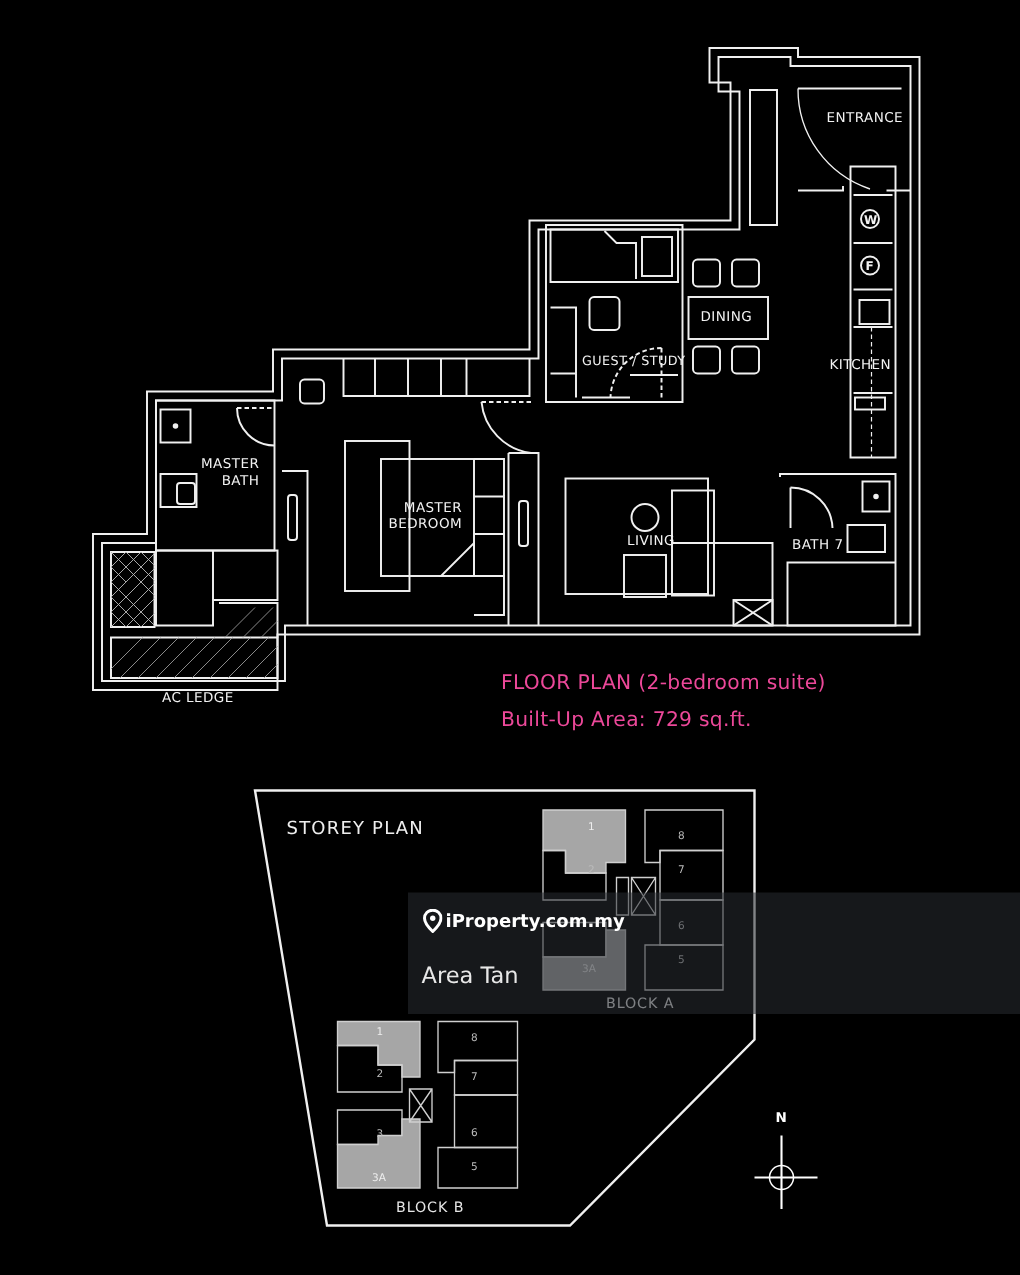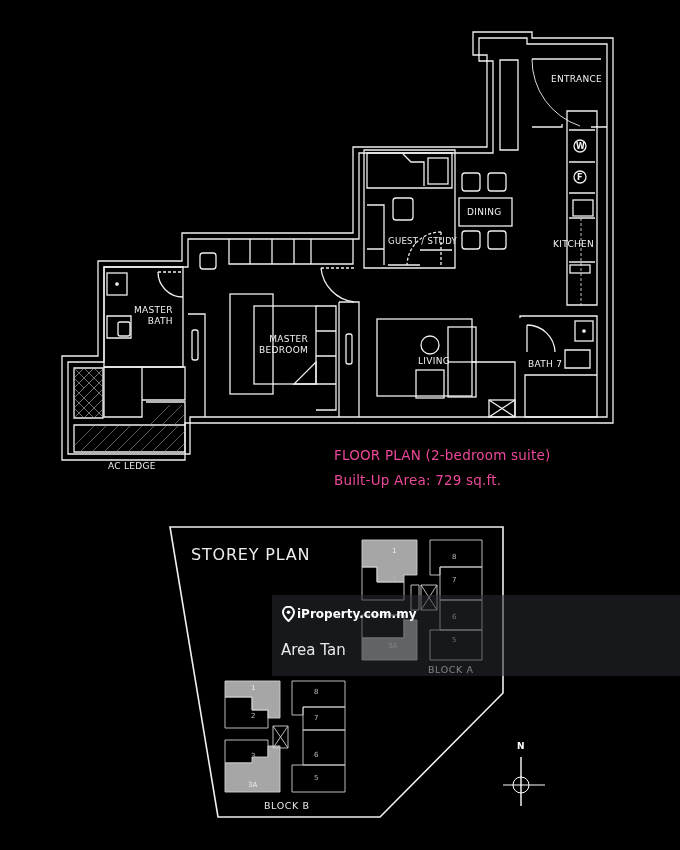--- a/index.html
+++ b/index.html
@@ -1,20 +1,20 @@
 <!DOCTYPE html>
 <html><head>
 <meta charset="utf-8">
 <style>
   html,body{margin:0;padding:0;background:#000;}
   body{width:680px;height:850px;position:relative;overflow:hidden;font-family:"DejaVu Sans","Liberation Sans",sans-serif;color:#fff;}
   svg{position:absolute;left:0;top:0;}
   .lbl{position:absolute;font-size:9px;letter-spacing:0.3px;color:#f2f2f2;text-align:right;line-height:11px;white-space:nowrap;}
   .caption{position:absolute;left:334px;font-size:13.5px;color:#ec4899;letter-spacing:0.2px;white-space:nowrap;}
-  .storey-title{position:absolute;left:191px;top:545px;font-size:16px;letter-spacing:0.8px;color:#eee;}
+  .storey-title{position:absolute;left:191px;top:545px;font-size:12px;letter-spacing:0.8px;color:#eee;}
   .block-label{position:absolute;font-size:9.5px;letter-spacing:0.6px;color:#e6e6e6;}
   .unit{position:absolute;font-size:7px;color:#bbb;}
   .wm{position:absolute;left:272px;top:595px;width:408px;height:81px;background:rgba(40,44,50,0.55);}
   .wm-brand{position:absolute;left:282px;top:606px;font-size:12px;font-weight:bold;color:#fff;display:flex;align-items:center;gap:2px;}
   .wm-agent{position:absolute;left:281px;top:641px;font-size:15px;color:#e8e8e8;}
   .north{position:absolute;left:517px;top:741px;font-size:9px;font-weight:bold;color:#fff;}
 </style>
 </head>
 <body>
 
@@ -168,21 +168,21 @@
 
 <div class="storey-title">STOREY PLAN</div>
 
 <div class="unit" style="left:392px;top:547px;color:#eee;">1</div>
 <div class="unit" style="left:392px;top:576px;">2</div>
 <div class="unit" style="left:388px;top:642px;color:#eee;">3A</div>
 <div class="unit" style="left:452px;top:636px;">5</div>
 <div class="unit" style="left:452px;top:613px;">6</div>
 <div class="unit" style="left:452px;top:576px;">7</div>
 <div class="unit" style="left:452px;top:553px;">8</div>
-<div class="block-label" style="left:428px;top:664px;">BLOCK A</div>
+<div class="block-label" style="left:404px;top:664px;">BLOCK A</div>
 
 <div class="unit" style="left:251px;top:684px;color:#eee;">1</div>
 <div class="unit" style="left:251px;top:712px;">2</div>
 <div class="unit" style="left:251px;top:752px;">3</div>
 <div class="unit" style="left:248px;top:781px;color:#eee;">3A</div>
 <div class="unit" style="left:314px;top:774px;">5</div>
 <div class="unit" style="left:314px;top:751px;">6</div>
 <div class="unit" style="left:314px;top:714px;">7</div>
 <div class="unit" style="left:314px;top:688px;">8</div>
 <div class="block-label" style="left:264px;top:800px;">BLOCK B</div>

